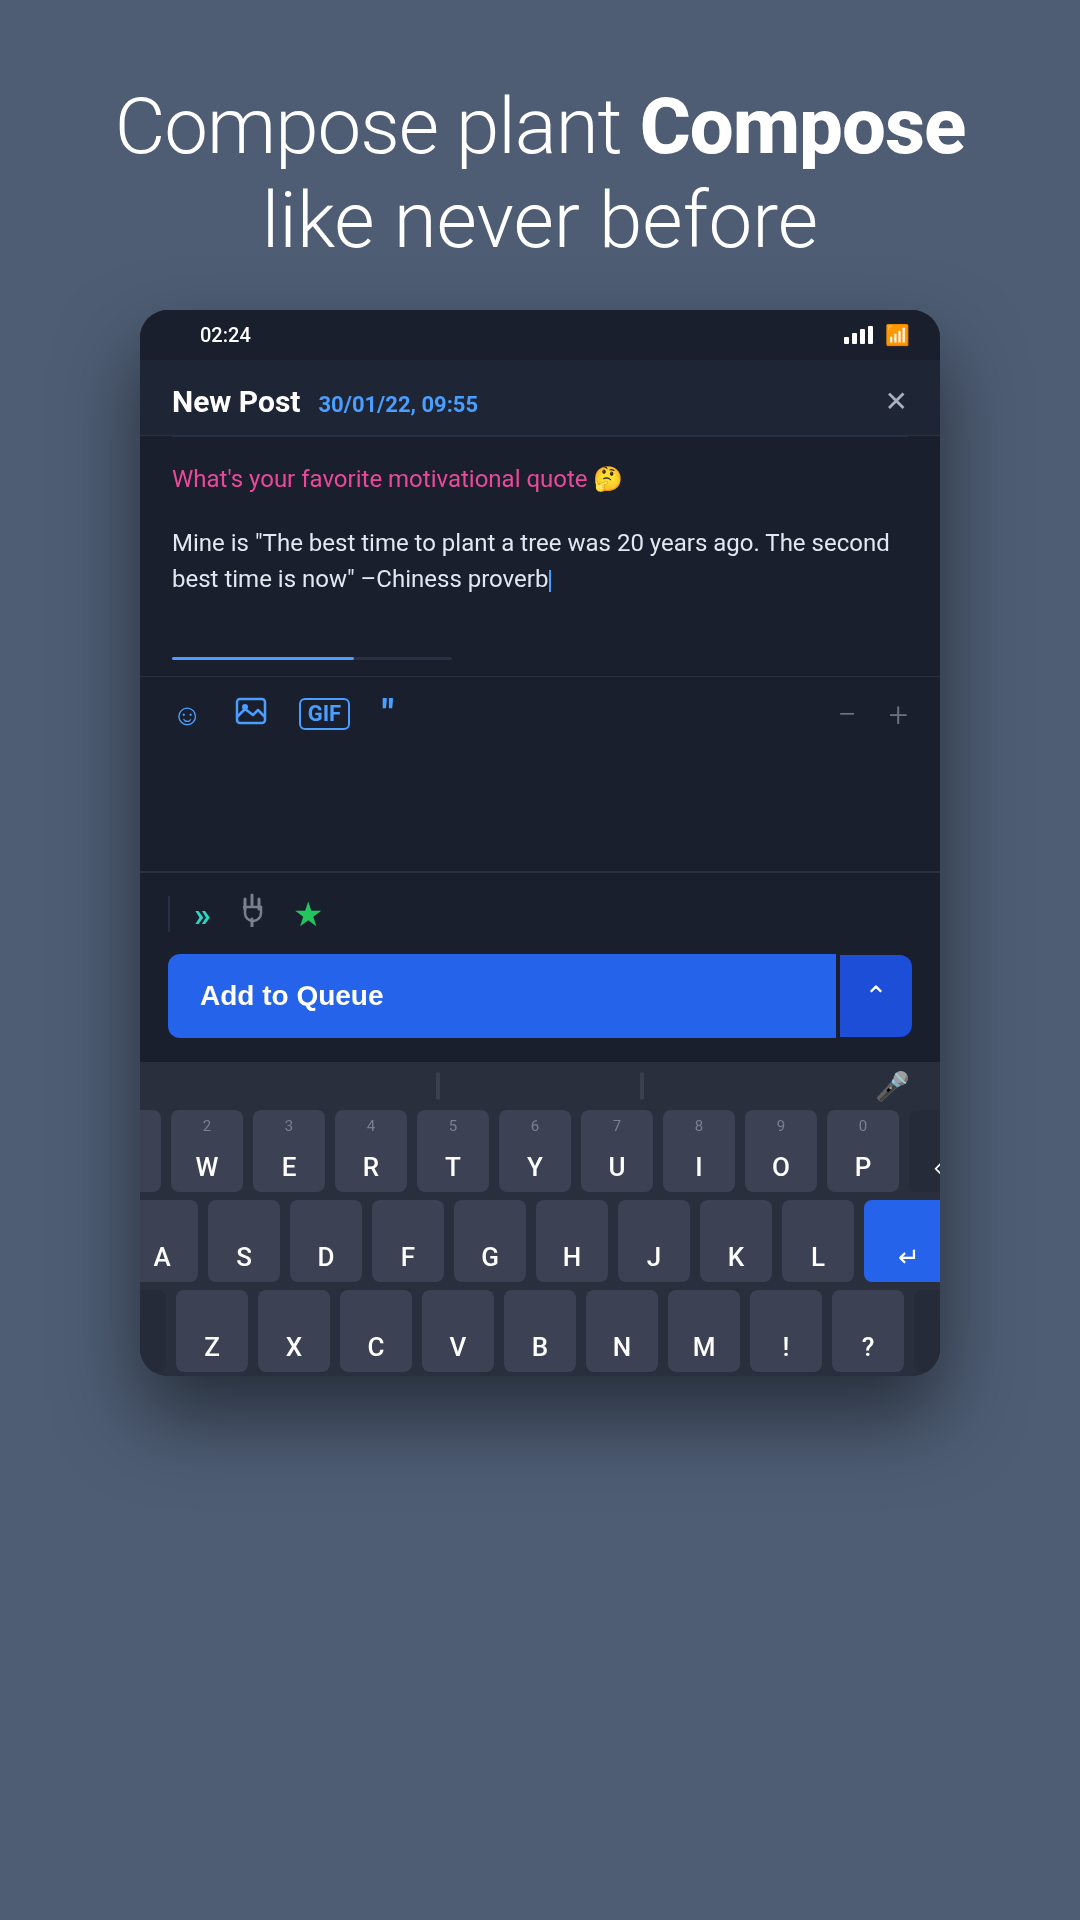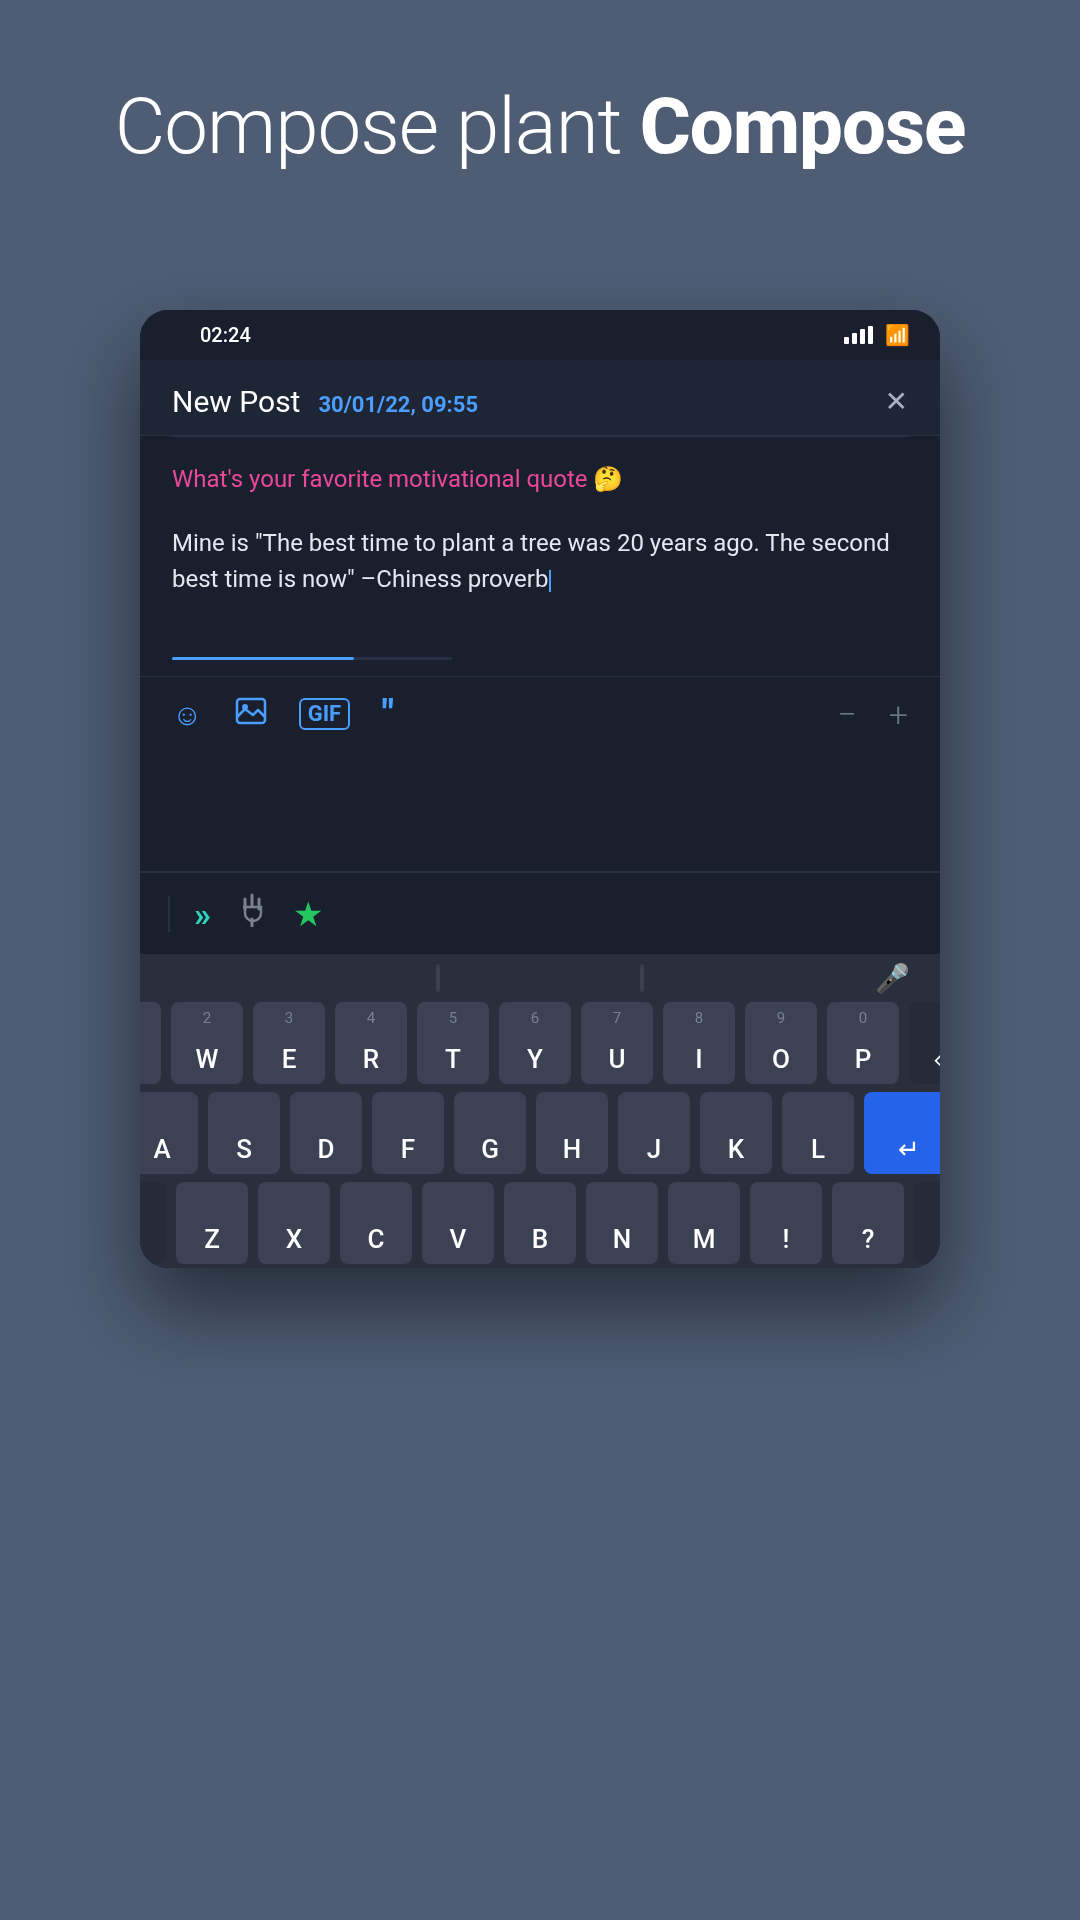--- a/index.html
+++ b/index.html
@@ -92,21 +92,21 @@
     .post-header {
       background: #1e2535;
       padding: 24px 32px 16px;
       display: flex;
       align-items: center;
       justify-content: space-between;
       border-bottom: 1px solid #2a3044;
     }
     .post-title {
       font-size: 30px;
-      font-weight: 400;
+      font-weight: 700;
       color: white;
     }
     .post-date {
       font-size: 22px;
       color: #4a9eff;
       font-weight: 700;
       margin-left: 14px;
     }
     .close-btn {
       color: #aab0c0;
@@ -351,20 +351,21 @@
   </style>
 </head>
 <body>
 
 <div class="bg"></div>
 
 <div class="hero-text">
   <div class="line1">
     <span>Compose plant </span><strong>Compose</strong>
   </div>
+  <div class="line2">like never before</div>
 </div>
 
 <div class="phone-card">
 
   <div class="status-bar">
     <span class="status-time">02:24</span>
     <div class="signal-bars">
       <span style="height:7px"></span>
       <span style="height:11px"></span>
       <span style="height:15px"></span>
@@ -425,20 +426,26 @@
         <line x1="17" y1="2" x2="17" y2="12" stroke="#7a8090" stroke-width="3" stroke-linecap="round"></line>
         <line x1="10" y1="6" x2="10" y2="16" stroke="#7a8090" stroke-width="3" stroke-linecap="round"></line>
         <line x1="24" y1="6" x2="24" y2="16" stroke="#7a8090" stroke-width="3" stroke-linecap="round"></line>
         <path d="M8 14 h18 v6 a8 8 0 0 1 -16 0 v-6 z" fill="none" stroke="#7a8090" stroke-width="2.5"></path>
         <line x1="17" y1="26" x2="17" y2="34" stroke="#7a8090" stroke-width="3" stroke-linecap="round"></line>
       </svg>
     </span>
     <span class="action-icon star-gold">★</span>
   </div>
 
+  <div class="queue-btn-area">
+    <button class="queue-btn-main">Add to Queue</button>
+    <button class="queue-btn-expand">
+      <span style="font-size:28px;">⌃</span>
+    </button>
+  </div>
 
   <div class="keyboard">
 
     <div class="keyboard-top-wrapper">
       <div class="keyboard-cursor-line"></div>
       <div style="width:200px"></div>
       <div class="keyboard-cursor-line"></div>
       <span style="position:absolute;right:30px;color:#7a8090;font-size:28px;">🎤</span>
     </div>
 

